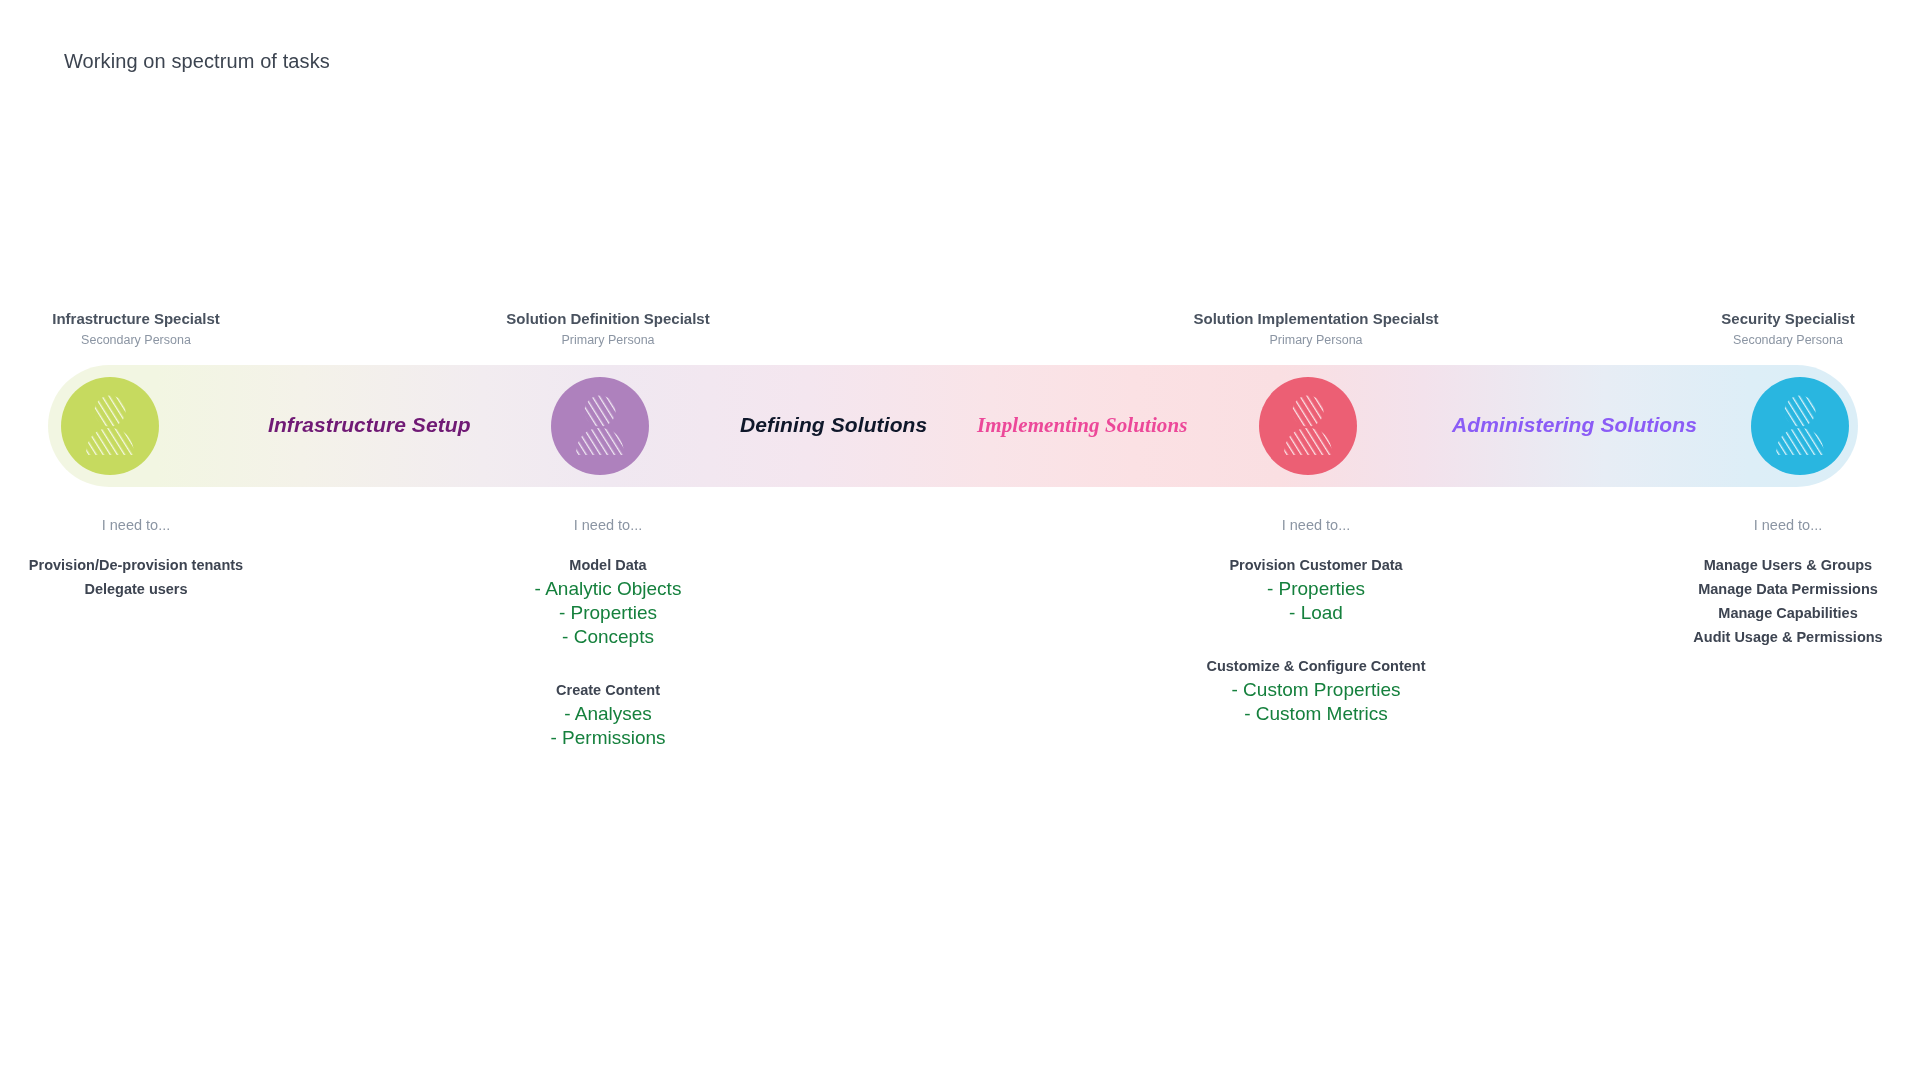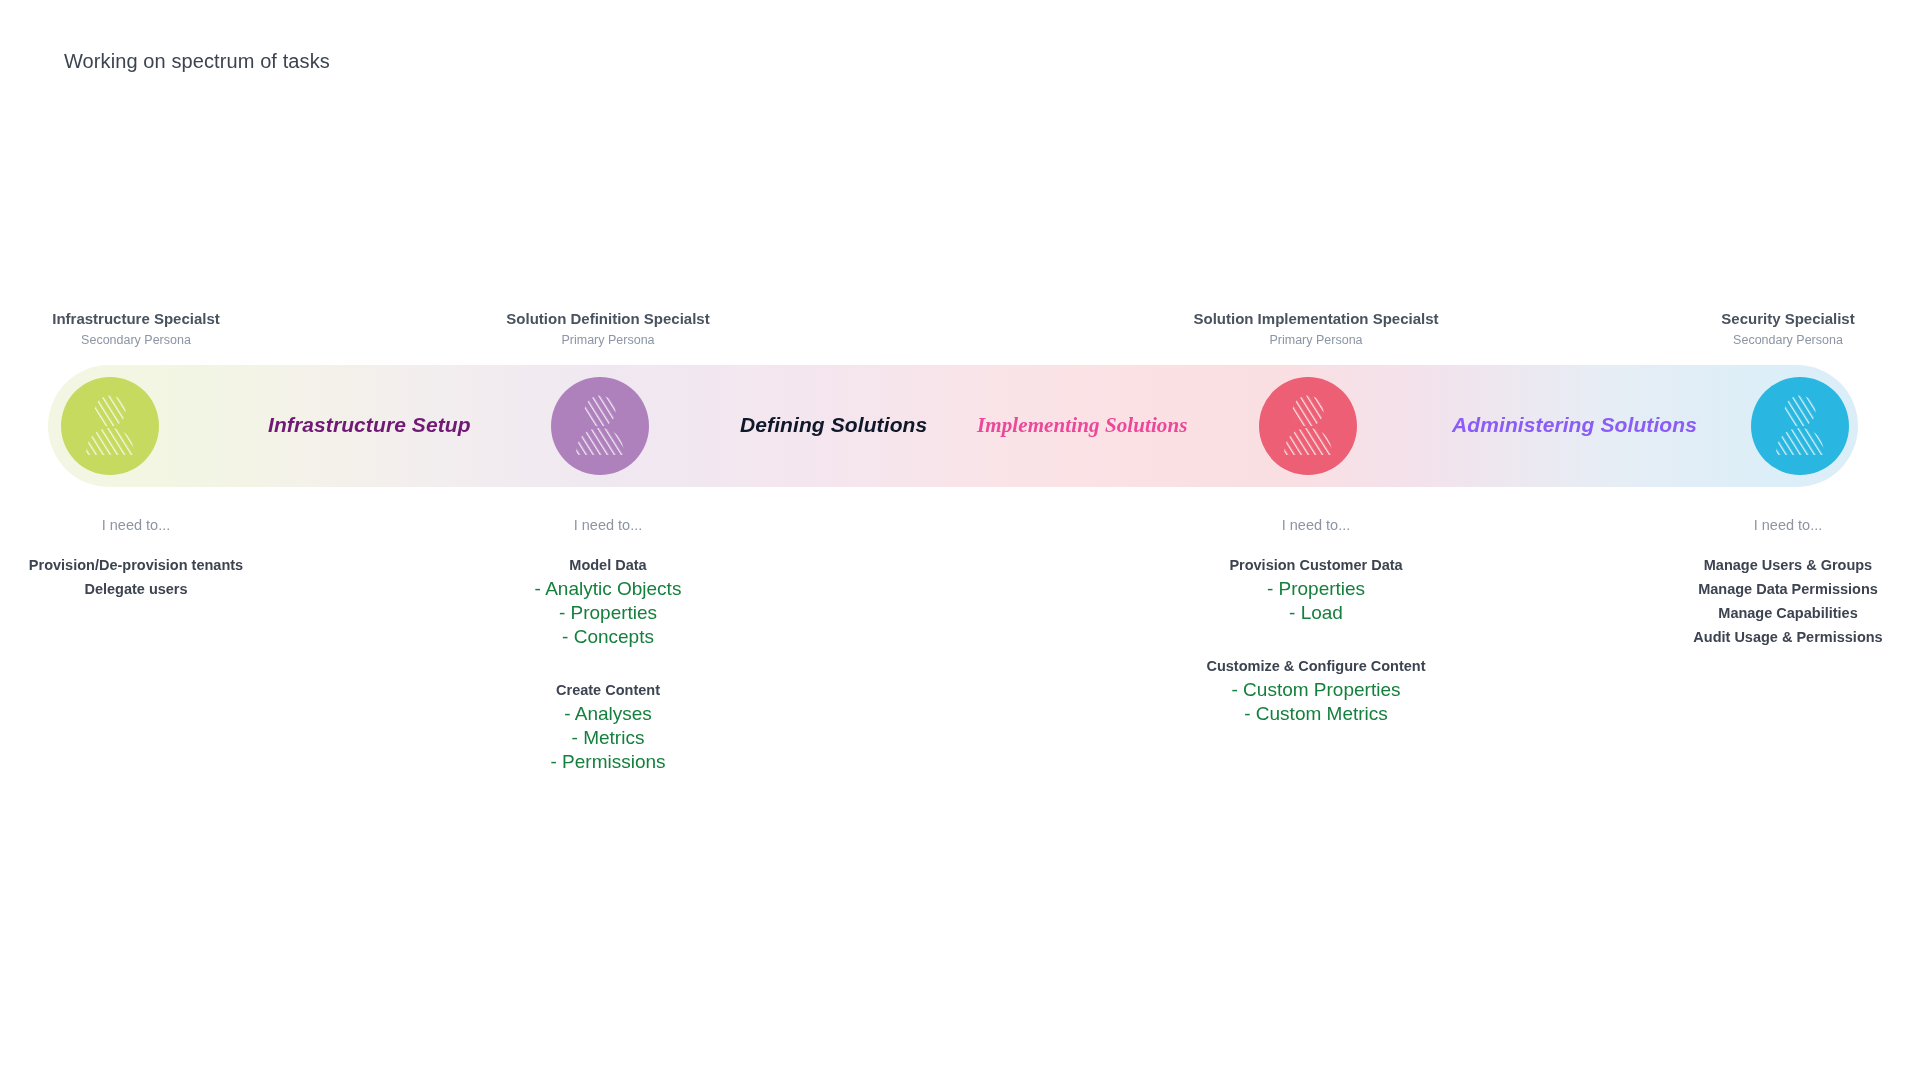--- a/index.html
+++ b/index.html
@@ -240,21 +240,20 @@
       <div class="need-to">I need to...</div>
       <div class="task-group">
         <div class="task-heading">Model Data</div>
         <div class="task-sub">- Analytic Objects</div>
         <div class="task-sub">- Properties</div>
         <div class="task-sub">- Concepts</div>
       </div>
       <div class="task-group">
         <div class="task-heading">Create Content</div>
         <div class="task-sub">- Analyses</div>
-        <div class="task-sub">- Metrics</div>
         <div class="task-sub">- Permissions</div>
       </div>
     </div>
     <div class="task-col" style="left: 1116px; width: 400px;">
       <div class="need-to">I need to...</div>
       <div class="task-group">
         <div class="task-heading">Provision Customer Data</div>
         <div class="task-sub">- Properties</div>
         <div class="task-sub">- Load</div>
       </div>

